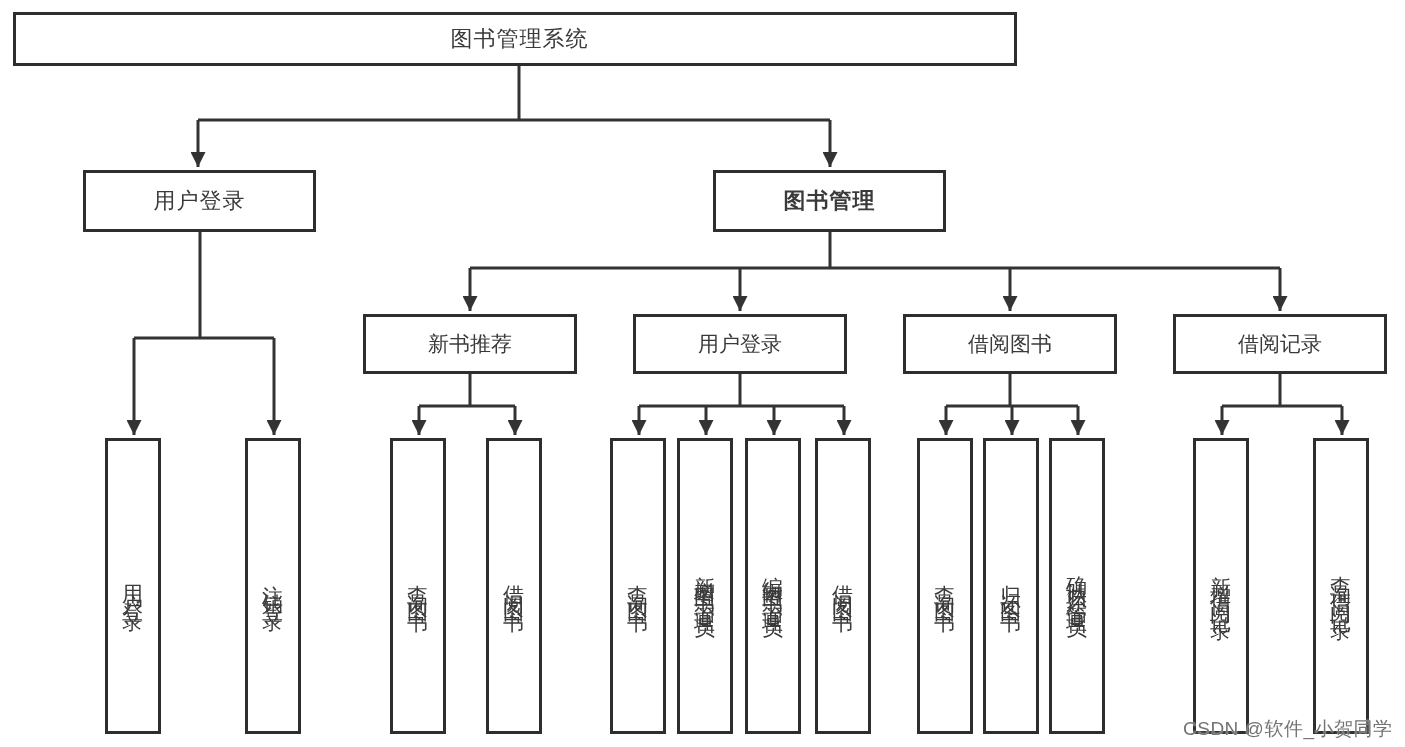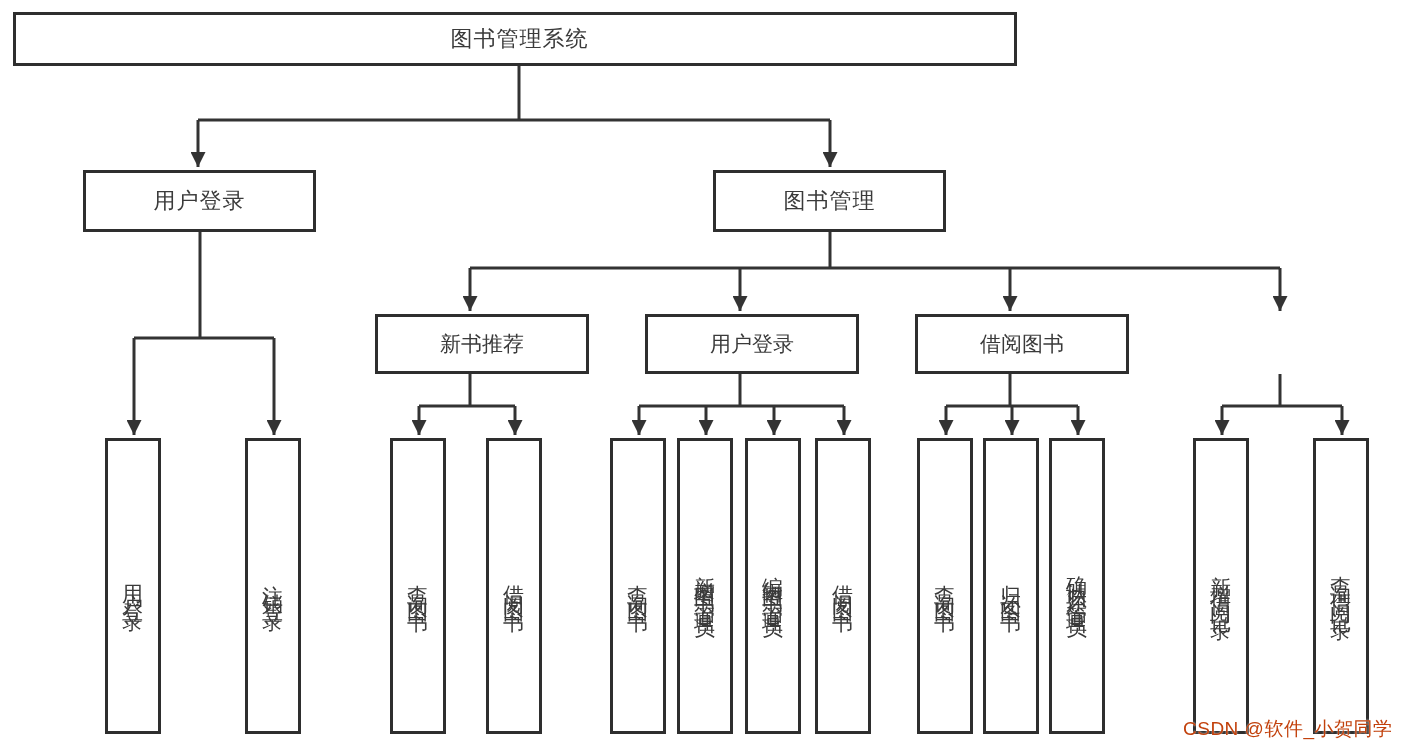--- a/index.html
+++ b/index.html
@@ -17,36 +17,36 @@
     border:3px solid #2e2e2e;
     background:#ffffff;
     display:flex;
     align-items:center;
     justify-content:center;
     text-align:center;
   }
   .hlabel { font-size:22px; letter-spacing:1px; white-space:nowrap; }
   .root-box   { left:13px;  top:12px;  width:1004px; height:54px;padding-left:9px; }
   .l2-box     { height:62px; width:233px; top:170px; }
-  .l3-box     { height:60px; width:214px; top:314px; font-size:21px;margin-left:12px; }
+  .l3-box     { height:60px; width:214px; top:314px; font-size:21px; }
   .leaf {
     width:56px; height:296px; top:438px;
     writing-mode:vertical-rl;
     text-orientation:mixed;
     font-size:21px;
     letter-spacing:9px;
     line-height:1;
   }
   .leaf.tight { letter-spacing:6px; }
   svg.wires { position:absolute; left:0; top:0; pointer-events:none; }
   .watermark {
     position:absolute;
     left:1183px; top:716px;
     font-size:19px;
-    color:#c2410c;
+    color:#737373;
     letter-spacing:0.5px;
     white-space:nowrap;
     z-index:5;
     text-shadow:0 0 2px #ffffff;
   }
 </style>
 </head>
 <body>
 
 <div class="canvas">
@@ -97,25 +97,26 @@
       <line x1="1280" y1="374" x2="1280" y2="406"></line>
       <line x1="1222" y1="406" x2="1342" y2="406"></line>
       <line x1="1222" y1="406" x2="1222" y2="435" marker-end="url(#arw)"></line>
       <line x1="1342" y1="406" x2="1342" y2="435" marker-end="url(#arw)"></line>
     </g>
   </svg>
 
   <div class="box root-box hlabel">图书管理系统</div>
 
   <div class="box l2-box hlabel" style="left:83px;">用户登录</div>
-  <div class="box l2-box hlabel" style="left:713px;">图书管理</div>
+  <div class="box l2-box hlabel" style="left:713px;font-weight:bold;">图书管理</div>
 
   <div class="box l3-box" style="left:363px;">新书推荐</div>
   <div class="box l3-box" style="left:633px;">用户登录</div>
   <div class="box l3-box" style="left:903px;">借阅图书</div>
+  <div class="box l3-box" style="left:1173px;">借阅记录</div>
 
   <div class="box leaf" style="left:105px;">用户登录</div>
   <div class="box leaf" style="left:245px;">注销登录</div>
 
   <div class="box leaf" style="left:390px;">查询图书</div>
   <div class="box leaf" style="left:486px;">借阅图书</div>
 
   <div class="box leaf" style="left:610px;">查询图书</div>
   <div class="box leaf tight" style="left:677px;">新增图书（管理员）</div>
   <div class="box leaf tight" style="left:745px;">编辑图书（管理员）</div>

